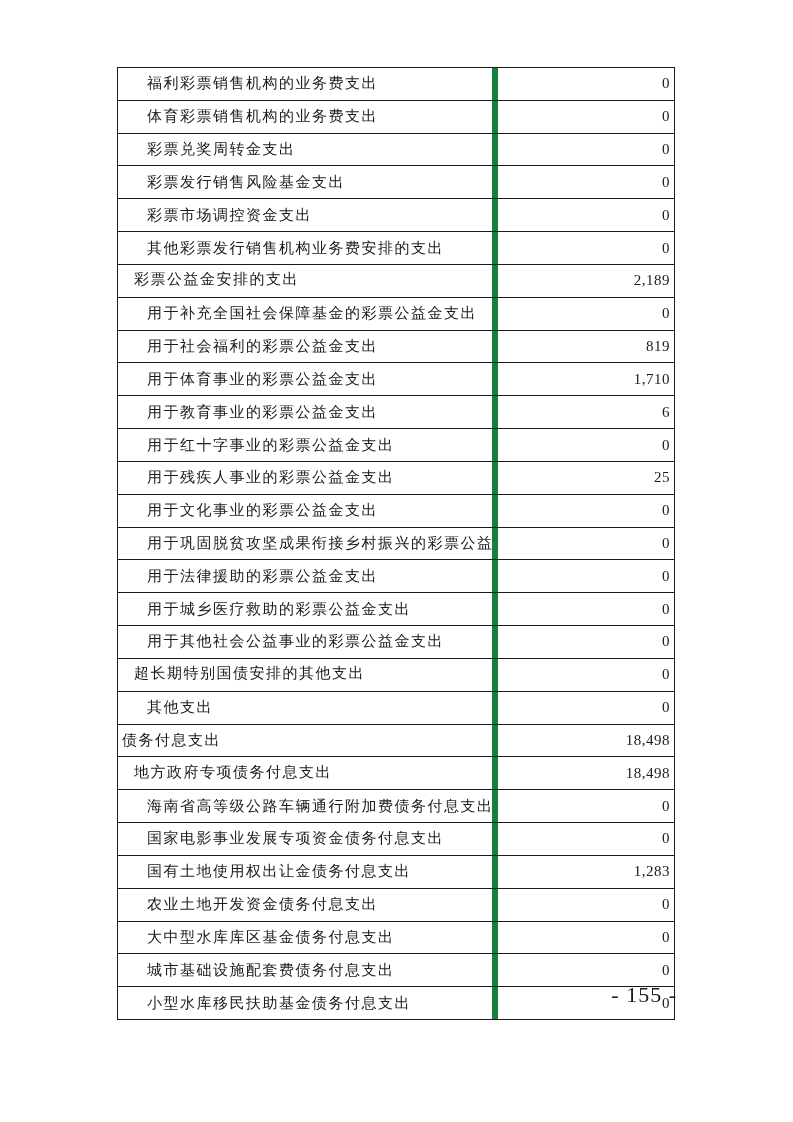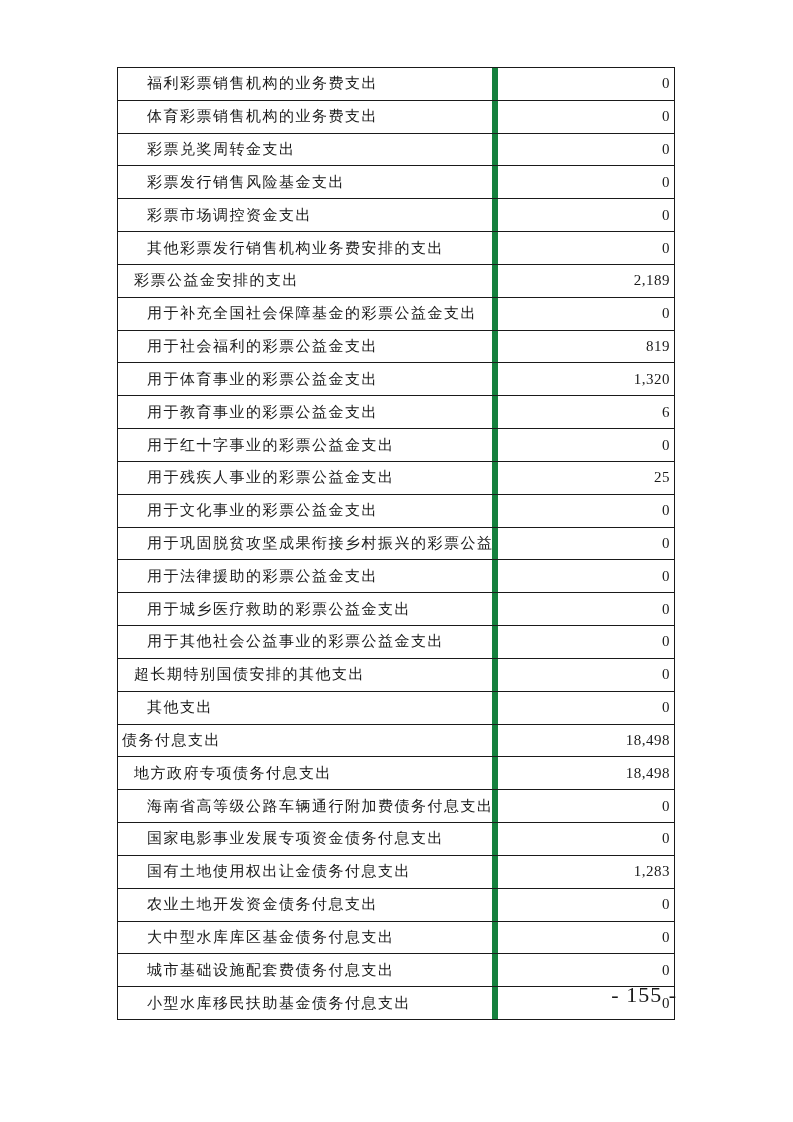--- a/index.html
+++ b/index.html
@@ -39,21 +39,21 @@
     line-height: 1;
     white-space: nowrap;
     overflow: hidden;
   }
   .cell.label {
     width: 380px;
     border-right: 6px solid #15803d;
     letter-spacing: 1.5px;
   }
   .indent-0 { padding-left: 4px; }
-  .indent-1 { padding-left: 16px; }
+  .indent-1 { padding-left: 16px; font-family: Liberation Mono, monospace; }
   .indent-2 { padding-left: 29px; }
   .cell.value {
     flex: 1;
     justify-content: flex-end;
     padding-right: 4px;
     letter-spacing: 0.5px;
     font-size: 15px;
   }
   .page-number {
     position: absolute;
@@ -110,21 +110,21 @@
       <div class="cell value">0</div>
     </div>
 
     <div class="t-row">
       <div class="cell label indent-2">用于社会福利的彩票公益金支出</div>
       <div class="cell value">819</div>
     </div>
 
     <div class="t-row">
       <div class="cell label indent-2">用于体育事业的彩票公益金支出</div>
-      <div class="cell value">1,320</div>
+      <div class="cell value">1,710</div>
     </div>
 
     <div class="t-row">
       <div class="cell label indent-2">用于教育事业的彩票公益金支出</div>
       <div class="cell value">6</div>
     </div>
 
     <div class="t-row">
       <div class="cell label indent-2">用于红十字事业的彩票公益金支出</div>
       <div class="cell value">0</div>

